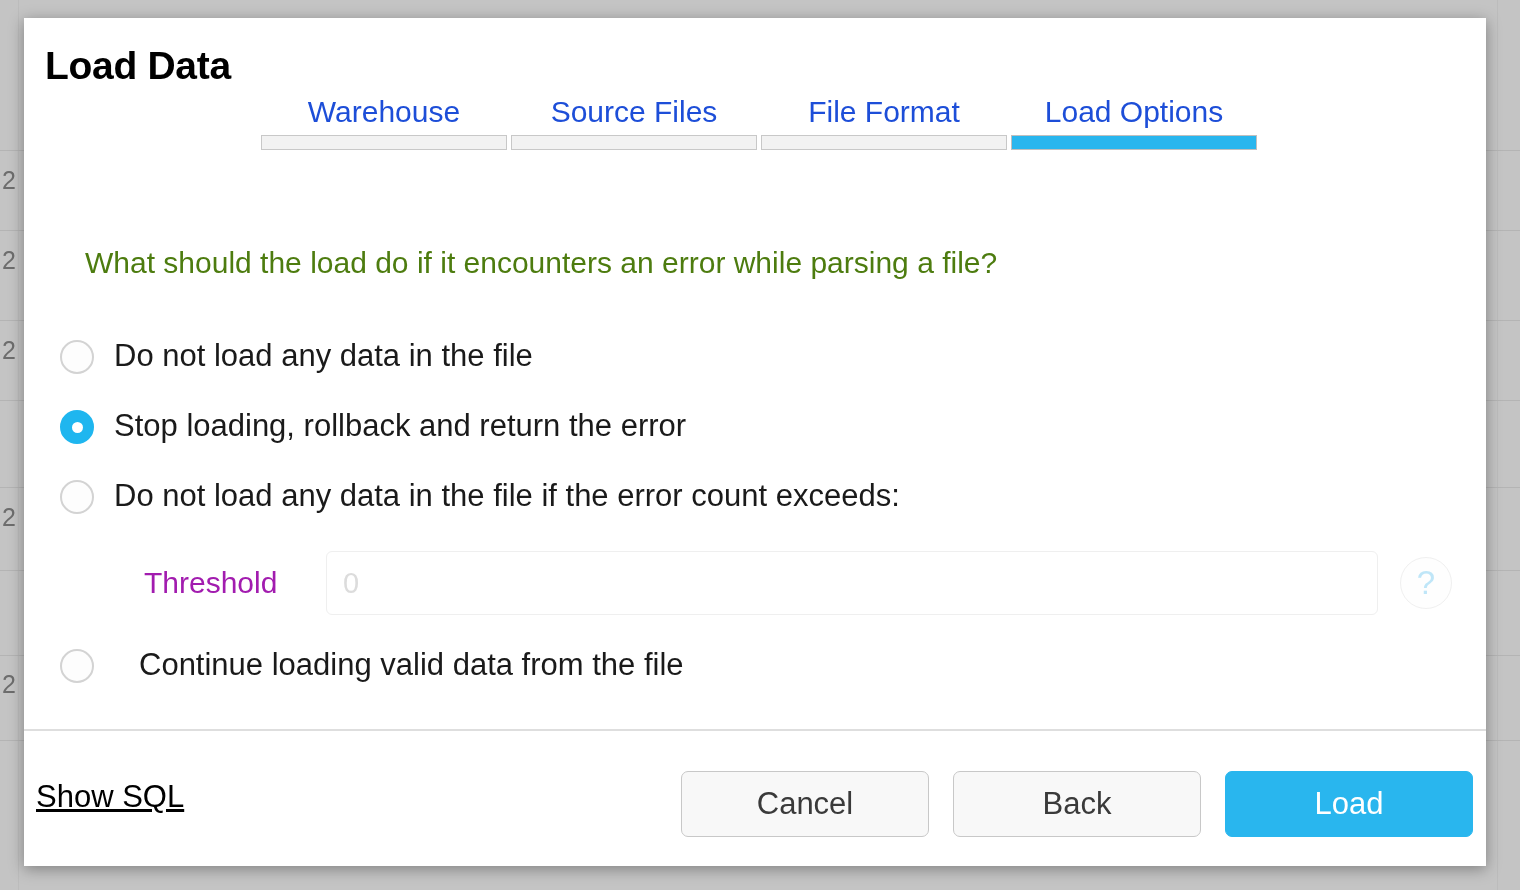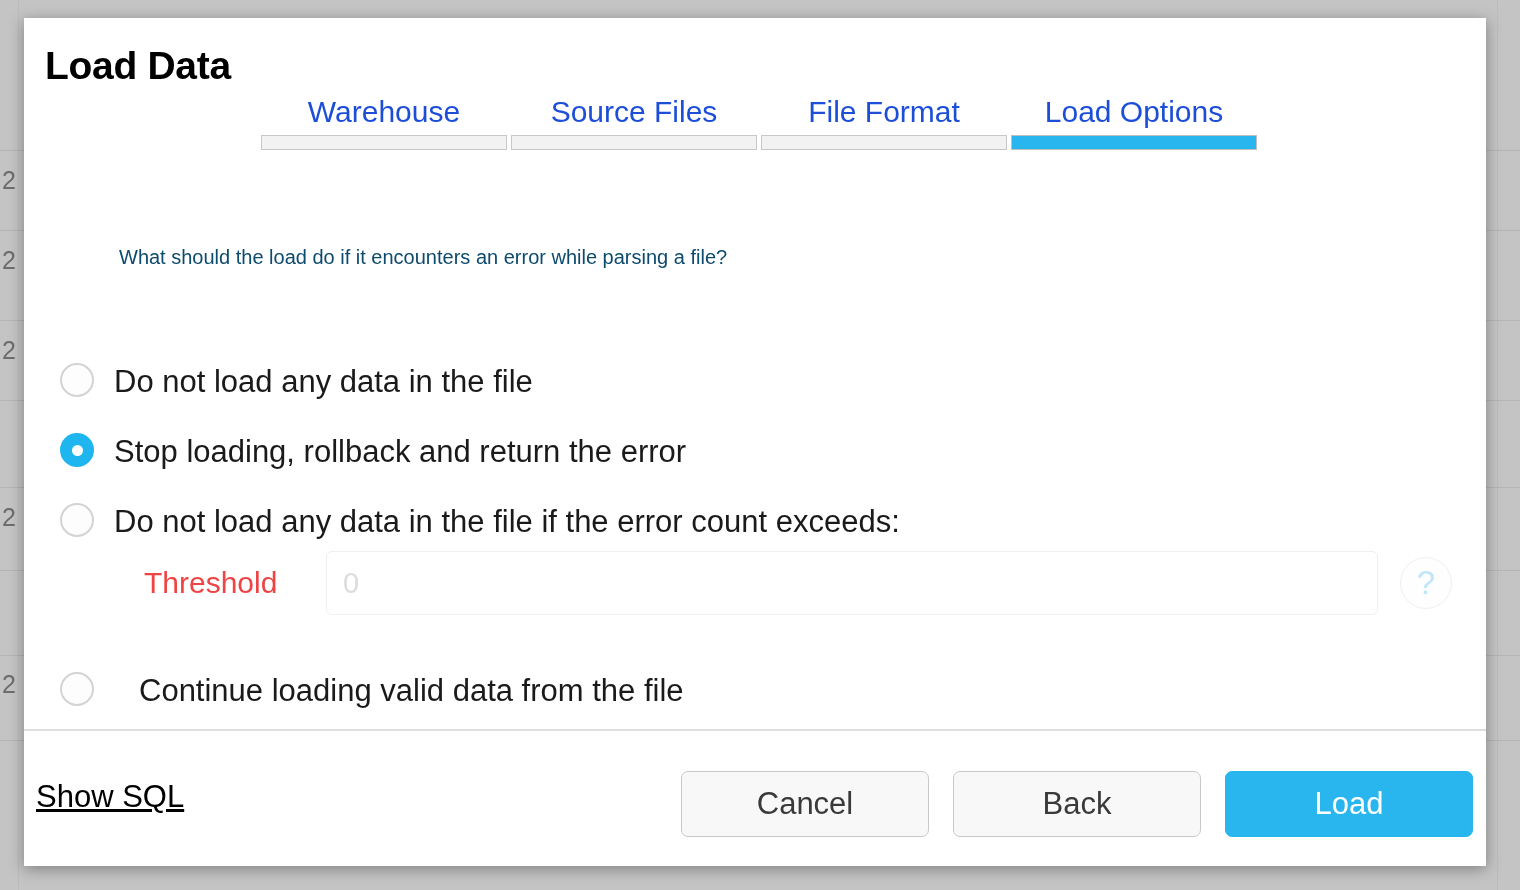--- a/index.html
+++ b/index.html
@@ -102,36 +102,35 @@
   .tab.active .tab-bar {
     background: #29b6ee;
     border-color: #bfbfbf;
   }
 
   
   .question {
     position: absolute;
     left: 61px;
     top: 228px;
-    font-size: 20px;
-    color: #0c4a6e;
+    font-size: 30px;
+    color: #4d7c0f;
     white-space: nowrap;
-    margin-left: 34px;
   }
 
   
   #radio-list {
     position: absolute;
     left: 12px;
     top: 322px;
     width: 1400px;
   }
   .radio-row {
     display: flex;
-    align-items: flex-end;
+    align-items: flex-start;
     height: 57px;
     cursor: pointer;
   }
   .radio-row.r1 { margin-top: 0; }
   .radio-row.r2 { margin-top: 13px; }
   .radio-row.r3 { margin-top: 13px; }
   .radio-row.r4 { margin-top: 112px; gap: 25px; }
 
   .radio-mark {
     width: 34px;
@@ -171,21 +170,21 @@
   
   #threshold-row {
     position: absolute;
     left: 120px;
     top: 533px;
     display: flex;
     align-items: center;
   }
   .threshold-label {
     font-size: 30px;
-    color: #ef4444;
+    color: #a21caf;
     width: 182px;
     line-height: 1;
   }
   .threshold-input {
     width: 1052px;
     height: 64px;
     border: 1px solid #efefef;
     border-radius: 6px;
     background: #ffffff;
     box-sizing: border-box;

